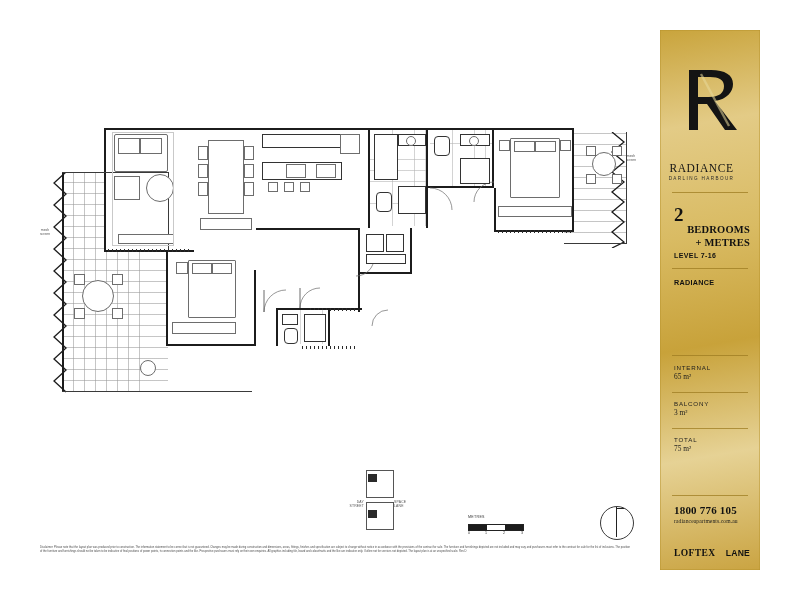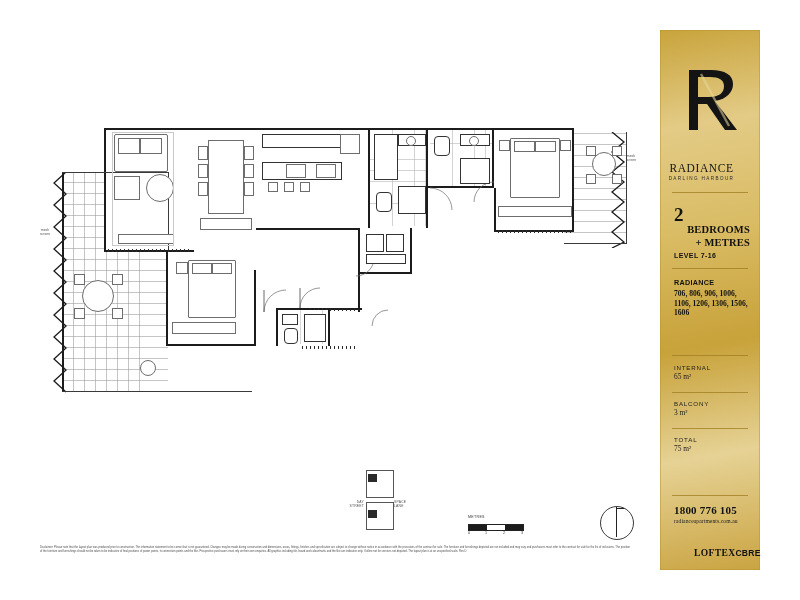--- a/index.html
+++ b/index.html
@@ -75,21 +75,21 @@
   }
   .web{
     font-family:"Liberation Serif",serif;
     font-size:5.6px;color:#1d1d1d;letter-spacing:.1px;
   }
   .partners{
     position:absolute;left:14px;bottom:12px;width:76px;
     display:flex;align-items:flex-end;justify-content:space-between;
   }
   .loftex{
-    font-family:"Liberation Serif",serif;font-size:9.5px;font-weight:bold;letter-spacing:.4px;color:#111;margin-left:20px;
+    font-family:"Liberation Serif",serif;font-size:9.5px;font-weight:bold;letter-spacing:.4px;color:#111;
   }
   .cbre{
     font-family:"Liberation Sans",sans-serif;font-size:8.6px;font-weight:bold;letter-spacing:.2px;color:#111;
   }
 
   
   .plan{position:absolute;left:40px;top:110px;width:600px;height:330px;}
 
   .wall{position:absolute;background:#1c1c1c;}
   .thin{position:absolute;background:#3a3a3a;}
@@ -371,21 +371,20 @@
       </div>
 
       <div class="blk" style="top:222px;">
         <div class="level">LEVEL 7-16</div>
       </div>
 
       <div class="rule" style="top:238px;"></div>
 
       <div class="blk" style="top:248px;">
         <div class="apt-h">RADIANCE</div>
-        <div class="apt-l" style="margin-top:2px;">706, 806, 906, 1006, 1106, 1206, 1306, 1506, 1606</div>
       </div>
 
       <div class="rule" style="top:325px;"></div>
 
       <div class="blk" style="top:334px;">
         <div class="mh">INTERNAL</div>
         <div class="mv">65 m²</div>
       </div>
 
       <div class="rule" style="top:362px;"></div>
@@ -404,19 +403,19 @@
 
       <div class="rule" style="top:465px;"></div>
 
       <div class="blk" style="top:474px;">
         <div class="phone">1800 776 105</div>
         <div class="web" style="margin-top:2px;">radianceapartments.com.au</div>
       </div>
 
       <div class="partners">
         <div class="loftex">LOFTEX</div>
-        <div class="cbre">CBRE</div>
+        <div class="cbre">LANE</div>
       </div>
 
     </div>
   </div>
 
 </div>
 
 </body></html>

